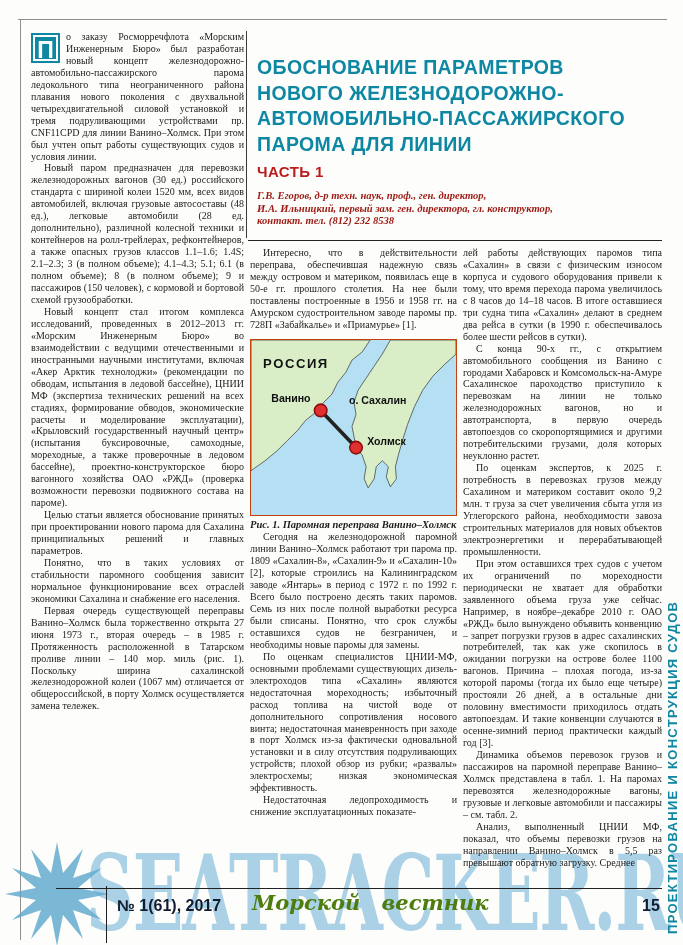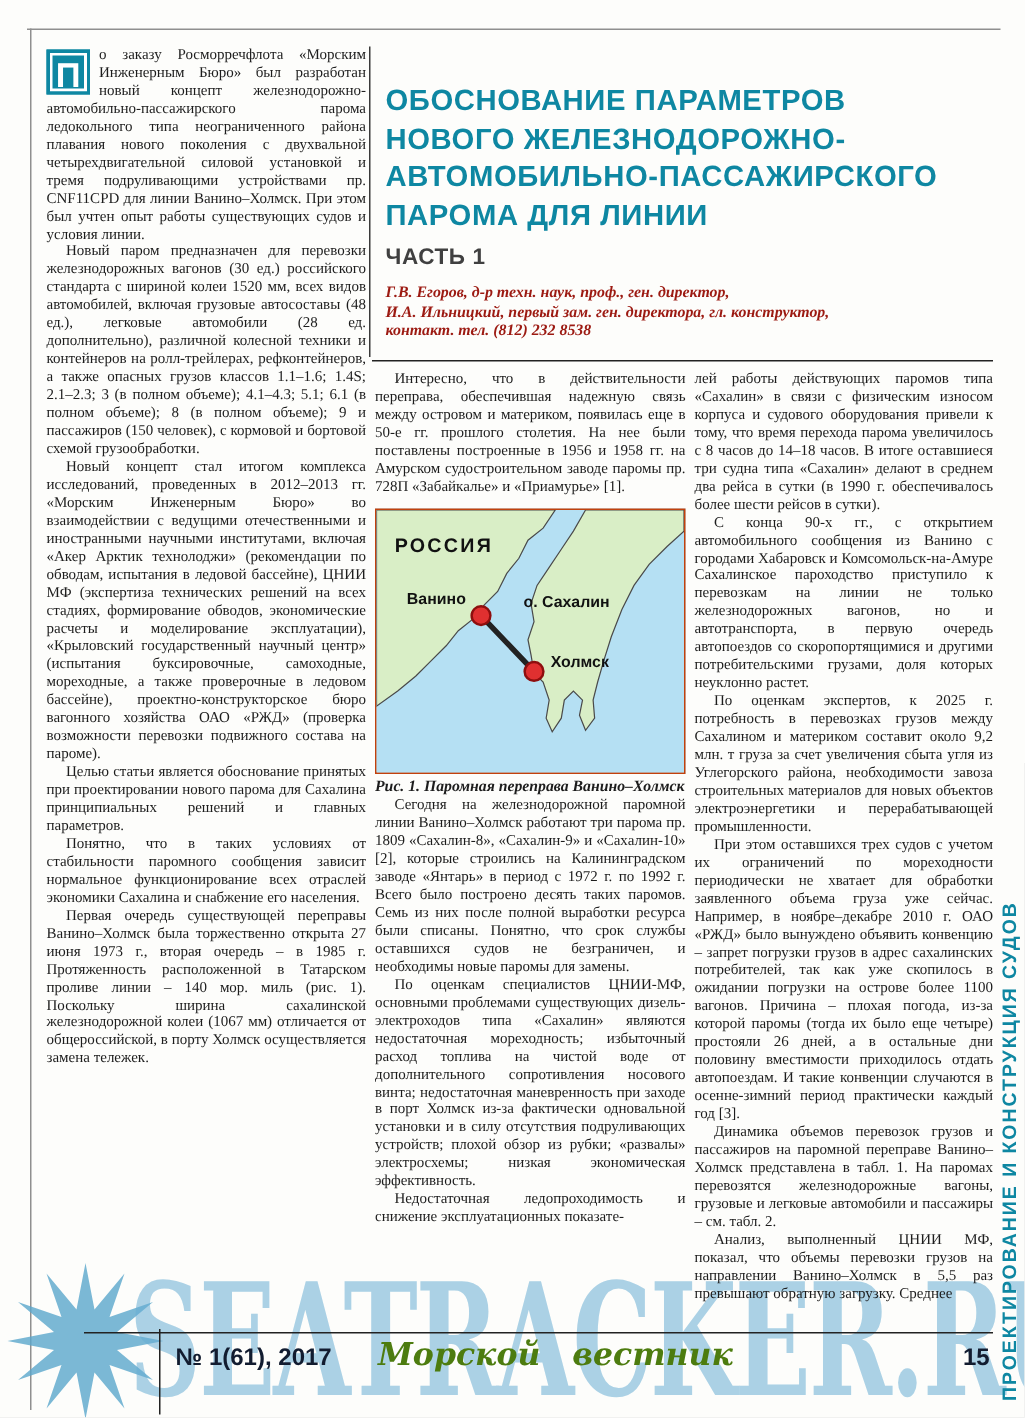--- a/index.html
+++ b/index.html
@@ -19,21 +19,21 @@
 
   .dropcap{float:left;width:29px;height:30px;margin:2px 6px 0 0;background:#0e87a2;color:#fff;
            font-family:"Liberation Sans",sans-serif;font-weight:bold;font-size:23px;line-height:30px;
            text-align:center;border:2px solid #0e87a2;box-shadow:inset 0 0 0 2px #fff;box-sizing:border-box;}
 
   
   .title-block{position:absolute;left:257px;top:30px;width:408px;z-index:2;margin-top:25px;}
   .title-line{font-family:"Liberation Sans",sans-serif;font-weight:bold;font-size:19.5px;
               line-height:25.5px;color:#0e87a2;letter-spacing:.4px;}
   .title-part{font-family:"Liberation Sans",sans-serif;font-weight:bold;font-size:15px;
-              line-height:20px;color:#404040;margin-top:5px;letter-spacing:.4px;}
+              line-height:20px;color:#b91c1c;margin-top:5px;letter-spacing:.4px;}
   .authors{margin-top:8px;font-style:italic;font-weight:bold;font-size:10.6px;line-height:12.6px;color:#9c1a12;}
 
   .divider-v{position:absolute;left:246px;top:31px;width:1px;height:207px;background:#3a3a3a;z-index:2;}
   .rule-authors{position:absolute;left:248px;top:240px;width:414px;height:1.4px;background:#222;z-index:2;}
 
   
   .figure{width:100%;height:177px;border:1px solid #c2410c;margin:8px 0 3px;box-sizing:border-box;background:#b5e0f3;}
   .figure svg{display:block;width:100%;height:100%;}
   .fig-caption{font-style:italic;font-weight:bold;font-size:10.5px;line-height:12.6px;
                text-align:left;margin:1px 0 6px;}

